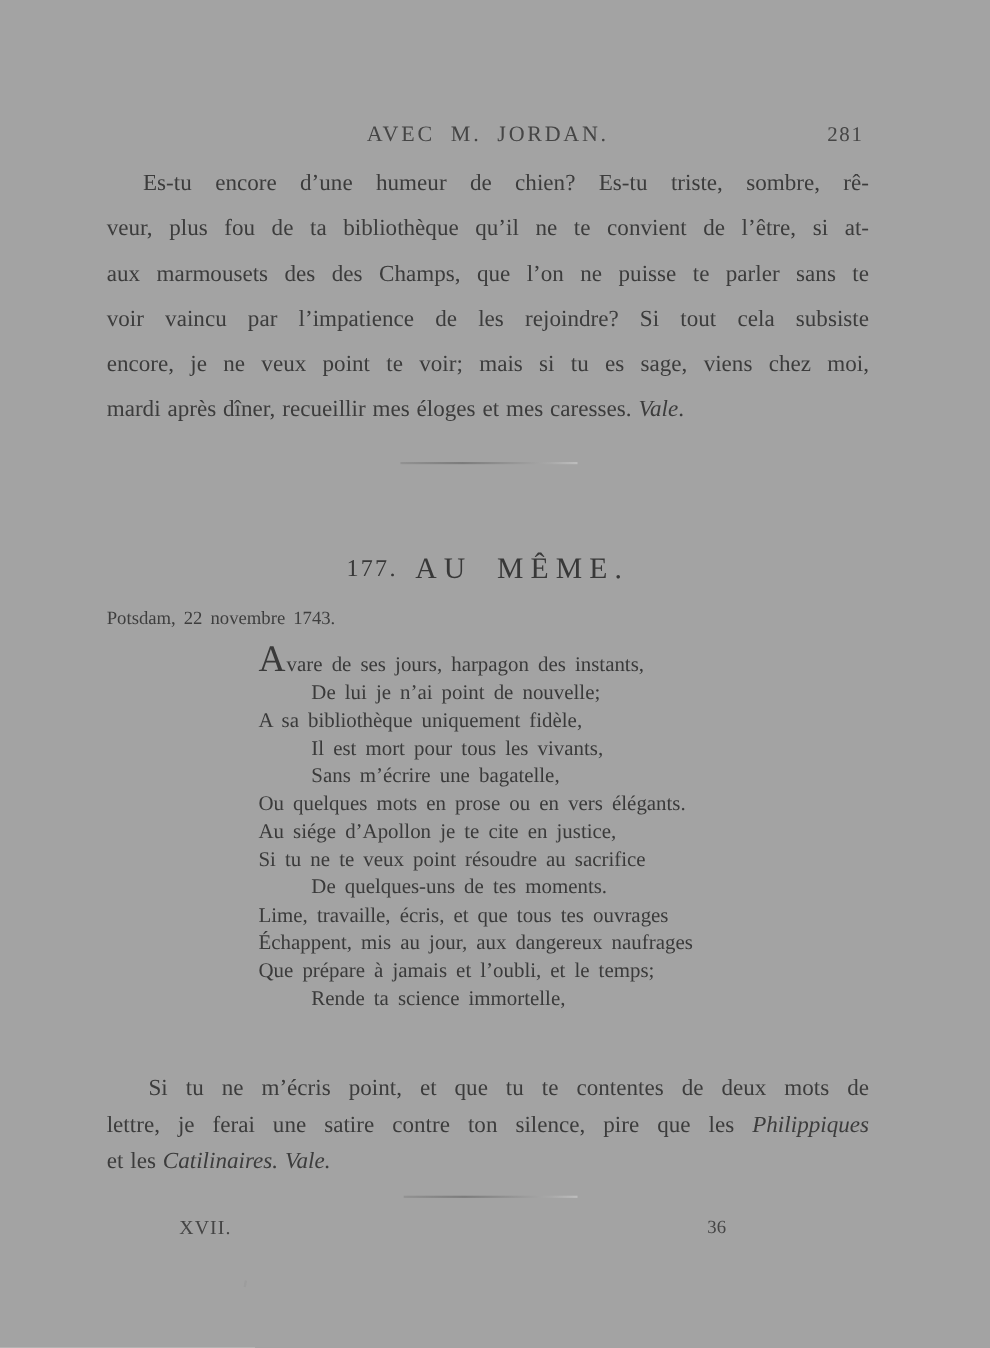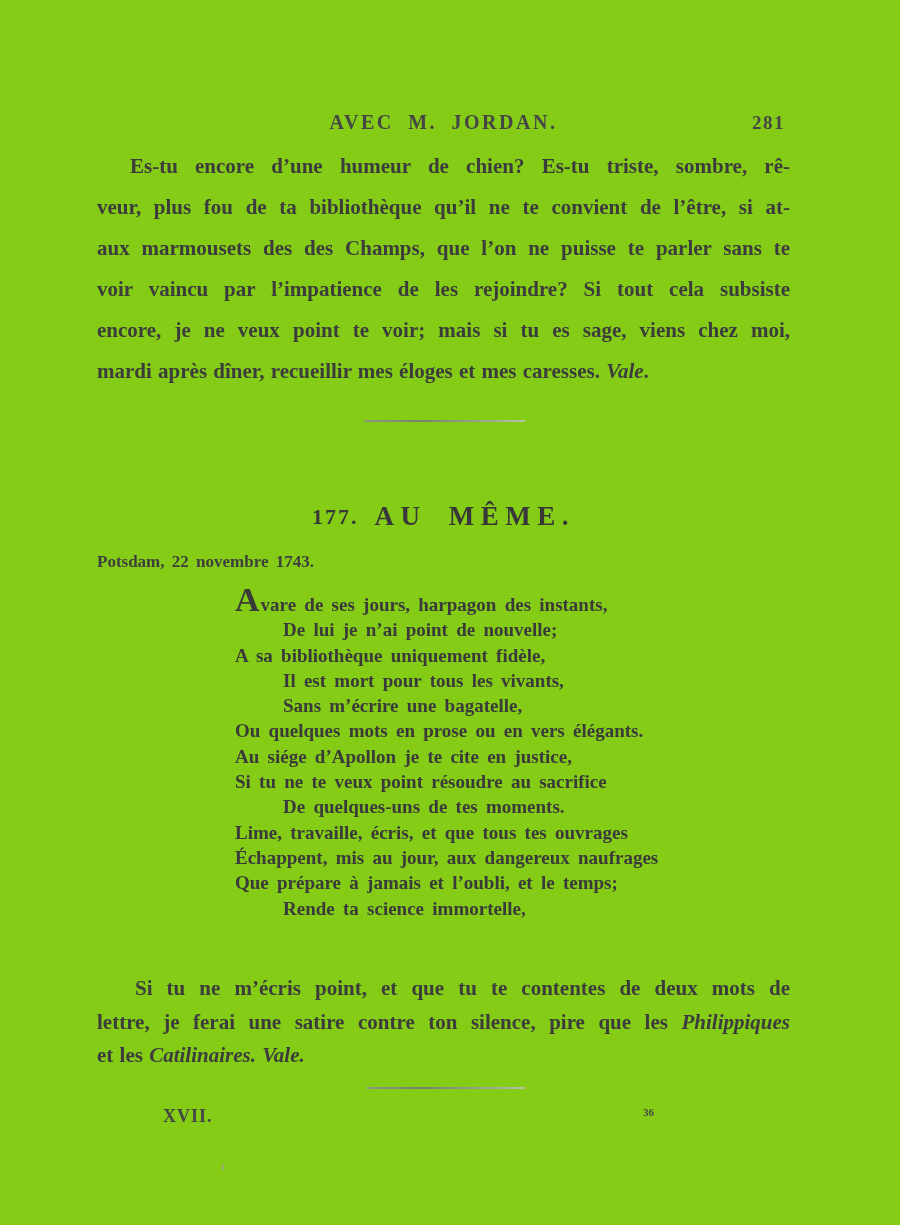--- a/index.html
+++ b/index.html
@@ -4,24 +4,23 @@
 <style>
   html,body { margin:0; padding:0; }
   body {
     background:#e8e8e4;
     font-family:"Liberation Serif", serif;
   }
   .page {
     position:relative;
     width:900px; height:1225px;
     margin:0 auto;
-    background:#84cc16;
+    background:#a3a3a3;
     color:#3c3c3c;
     overflow:hidden;
-    font-weight:bold;
   }
   .content {
     position:absolute; left:97px; top:0; width:693px; height:100%;
   }
 
   
   .header {
     position:absolute; top:111px; left:0; width:100%;
     text-align:center;
   }
@@ -85,21 +84,21 @@
   .dropcap {
     font-size:34px; line-height:0; letter-spacing:1px;
   }
 
   
   .footer { position:absolute; top:1106px; left:0; width:100%; height:22px; }
   .footer-volume {
     position:absolute; left:66px; font-size:18px; letter-spacing:1px; color:#454545;
   }
   .footer-signature {
-    position:absolute; left:546px; font-size:11px; color:#454545;
+    position:absolute; left:546px; font-size:17px; color:#454545;
   }
 
   
   .speck {
     position:absolute; left:222px; top:1164px;
     width:2px; height:6px; background:#9a9a9a;
     transform:rotate(12deg); opacity:.7;
   }
 </style>
 </head>

